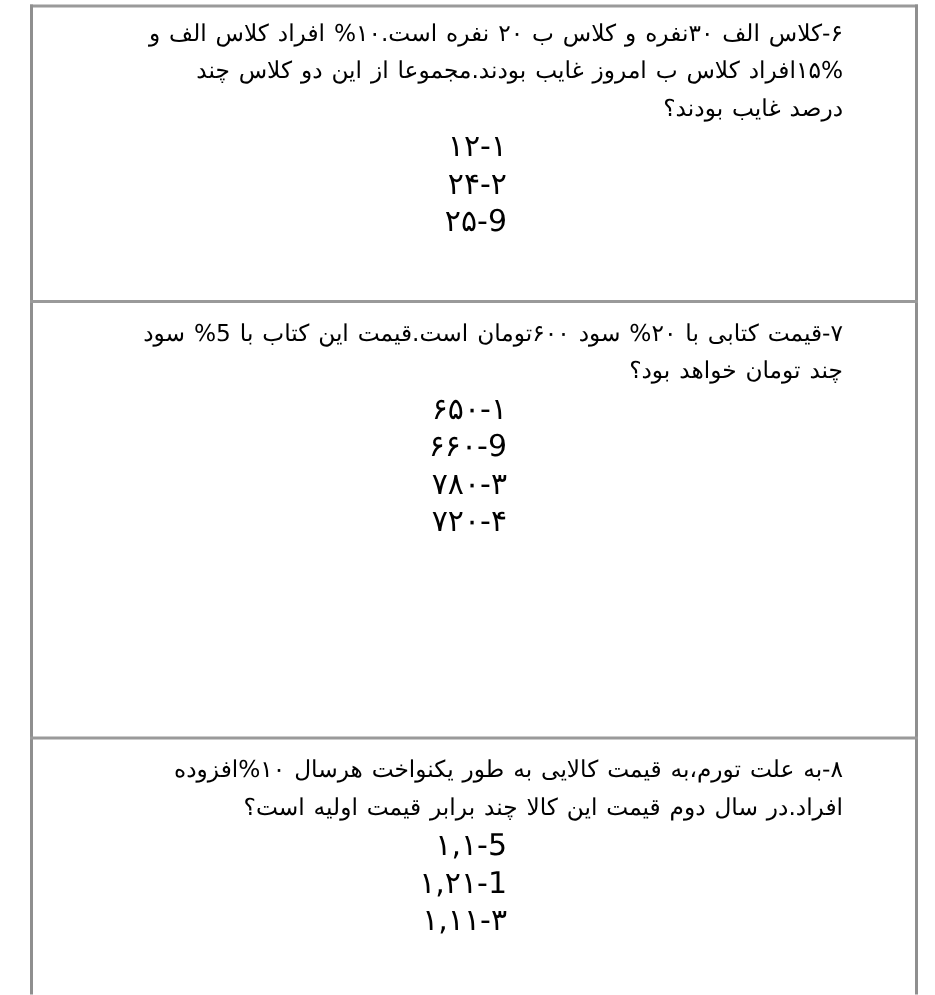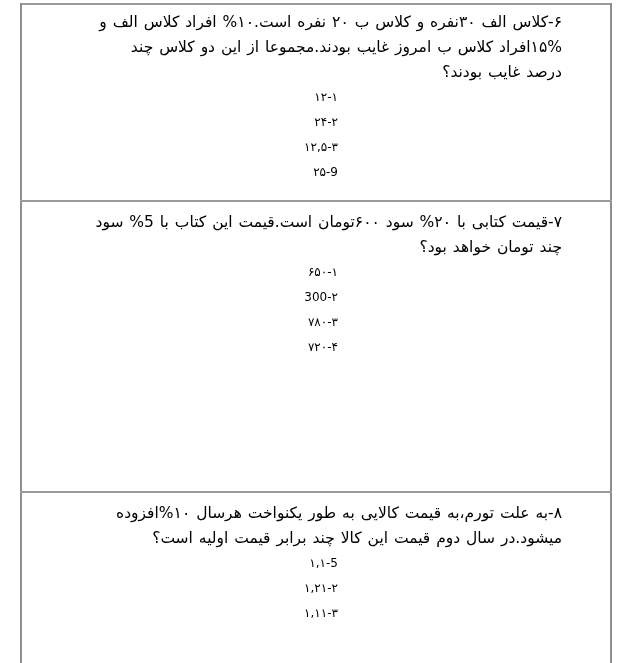--- a/index.html
+++ b/index.html
@@ -76,21 +76,21 @@
   }
 
   .options {
     list-style: none;
     margin: 0;
     padding: 0;
     direction: rtl;
   }
   .option {
     text-align: center;
-    font-size: 12px;
+    font-size: 20px;
     line-height: 25px;
     direction: ltr;
     unicode-bidi: isolate;
     padding-right: 12px;
   }
   .option-inner {
     display: inline-block;
     min-width: 96px;
     text-align: right;
     direction: rtl;
@@ -118,43 +118,42 @@
 
   <div class="question-block" id="q6">
     <div class="q-stem">
       <div>۶-کلاس الف ۳۰نفره و کلاس ب ۲۰ نفره است.۱۰% افراد کلاس الف و</div>
       <div>۱۵%افراد کلاس ب امروز  غایب بودند.مجموعا از  این دو کلاس چند</div>
       <div>درصد غایب بودند؟</div>
     </div>
     <ul class="options">
       <li class="option"><span class="option-inner">۱۲-۱</span></li>
       <li class="option"><span class="option-inner">۲۴-۲</span></li>
-      <li class="option"><span class="option-inner">۱۲,۵-۳</span></li>
       <li class="option"><span class="option-inner">۲۵-9</span></li>
     </ul>
   </div>
 
   <div class="question-block" id="q7">
     <div class="q-stem">
       <div>۷-قیمت کتابی با ۲۰% سود ۶۰۰تومان است.قیمت این کتاب با 5% سود</div>
       <div>چند تومان خواهد بود؟</div>
     </div>
     <ul class="options">
       <li class="option"><span class="option-inner">۶۵۰-۱</span></li>
-      <li class="option"><span class="option-inner">300-۲</span></li>
+      <li class="option"><span class="option-inner">۶۶۰-9</span></li>
       <li class="option"><span class="option-inner">۷۸۰-۳</span></li>
       <li class="option"><span class="option-inner">۷۲۰-۴</span></li>
     </ul>
   </div>
 
   <div class="question-block" id="q8">
     <div class="q-stem">
       <div>۸-به علت تورم،به قیمت کالایی به طور یکنواخت هرسال ۱۰%افزوده</div>
-      <div>میشود.در سال دوم قیمت این کالا چند برابر قیمت اولیه است؟</div>
+      <div>افراد.در سال دوم قیمت این کالا چند برابر قیمت اولیه است؟</div>
     </div>
     <ul class="options">
       <li class="option"><span class="option-inner">۱,۱-5</span></li>
-      <li class="option"><span class="option-inner">۱,۲۱-۲</span></li>
+      <li class="option"><span class="option-inner">۱,۲۱-1</span></li>
       <li class="option"><span class="option-inner">۱,۱۱-۳</span></li>
     </ul>
   </div>
 
 </div>
 
 </body></html>

